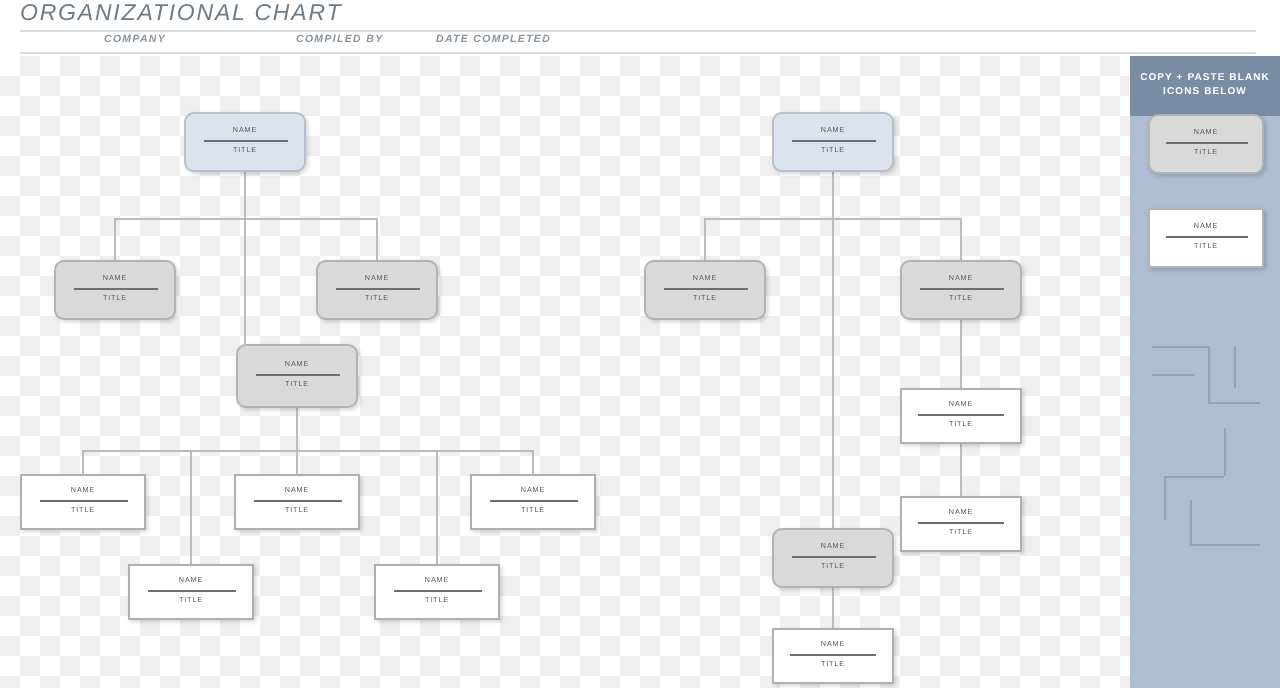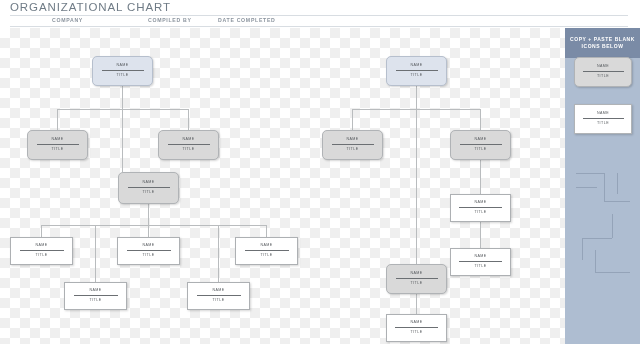--- a/index.html
+++ b/index.html
@@ -4,21 +4,21 @@
 <style>
   html,body{margin:0;padding:0;}
   body{
     width:640px;height:344px;overflow:hidden;
     background:#ffffff;
     font-family:"Liberation Sans", sans-serif;
     position:relative;
   }
 
   
-  #header{position:absolute;left:0;top:0;width:640px;height:28px;background:#ffffff;}
+  #header{position:absolute;left:0;top:0;width:640px;height:28px;background:#ffffff;font-style:italic;}
   #doc-title{
     position:absolute;left:10px;top:1px;
     font-size:11.5px;letter-spacing:.9px;color:#6f7b86;font-weight:400;
     white-space:nowrap;
   }
   #title-rule{position:absolute;left:10px;top:15px;width:618px;height:1px;background:#d8dde2;}
   #sub-rule{position:absolute;left:10px;top:26px;width:618px;height:1px;background:#d8dde2;}
   .sub-label{
     position:absolute;top:17px;font-size:5.2px;letter-spacing:.7px;
     color:#8b949e;font-weight:bold;white-space:nowrap;

